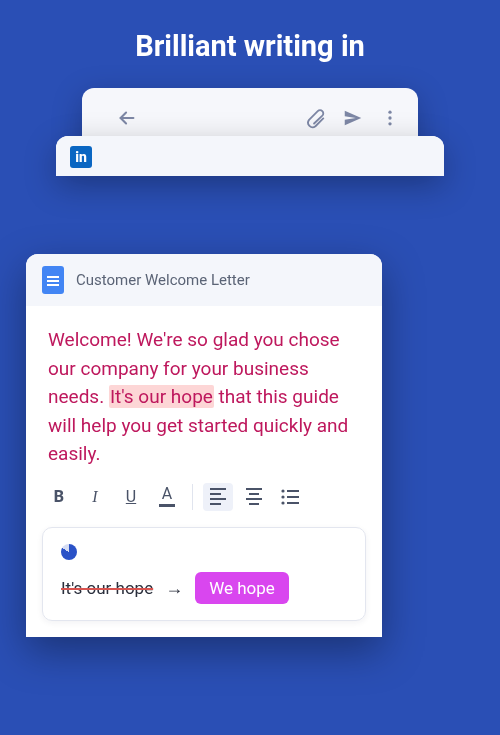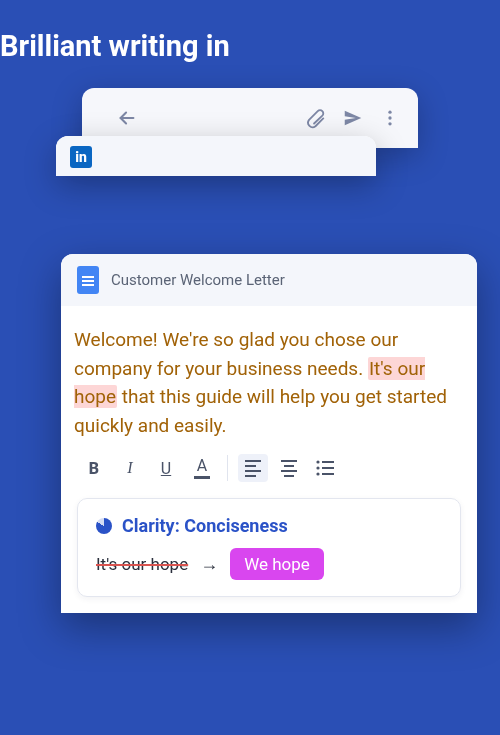--- a/index.html
+++ b/index.html
@@ -6,20 +6,21 @@
     body {
       font-family: -apple-system, BlinkMacSystemFont, "Segoe UI", Roboto, Helvetica, Arial, sans-serif;
       background: #2a4fb5;
       width: 500px;
       height: 735px;
       overflow: hidden;
       position: relative;
     }
     .headline {
       color: white;
+      text-align: center;
       font-size: 29px;
       font-weight: 700;
       line-height: 1.25;
       padding-top: 28px;
     }
     .stack {
       position: relative;
       margin-top: 24px;
       width: 100%;
       height: 600px;
@@ -40,21 +41,21 @@
       color: #7d87a5;
     }
     .card-mail .spacer { flex: 1; }
     .mail-icon { margin-left: 16px; display: flex; align-items: center; }
 
     
     .card-li {
       position: absolute;
       top: 48px;
       left: 56px;
-      width: 320px;
+      width: 388px;
       background: #fff;
       border-radius: 12px 12px 0 0;
       box-shadow: 0 10px 32px rgba(0,0,0,0.28);
       overflow: hidden;
     }
     .li-header {
       background: #f4f6fb;
       padding: 10px 14px 8px;
     }
     .li-logo {
@@ -106,26 +107,25 @@
       background: #fdd6d6;
       border-radius: 2px;
       padding: 0 1px;
     }
 
     
     .card-doc {
       position: absolute;
       top: 166px;
       left: 26px;
-      width: 416px;
+      width: 356px;
       background: #fff;
       border-radius: 12px 12px 0 0;
       box-shadow: 0 14px 40px rgba(0,0,0,0.35);
       overflow: hidden;
-      margin-left: 35px;
     }
     .doc-header {
       background: #f4f6fb;
       display: flex;
       align-items: center;
       gap: 12px;
       padding: 12px 16px;
     }
     .docs-logo {
       width: 22px; height: 28px;
@@ -139,22 +139,22 @@
       left: 5px; top: 10px;
       width: 12px; height: 2px;
       background: white;
       box-shadow: 0 4px 0 white, 0 8px 0 white;
     }
     .doc-title {
       color: #5b6476;
       font-size: 15px;
     }
     .doc-body {
-      padding: 20px 13px 8px;
-      color: #a16207;
+      padding: 20px 22px 8px;
+      color: #be185d;
       font-size: 19px;
       line-height: 1.5;
     }
     .toolbar {
       display: flex;
       align-items: center;
       gap: 6px;
       padding: 6px 18px 16px;
       color: #4a5368;
     }
@@ -321,21 +321,20 @@
             <rect x="6" y="7" width="12" height="2"></rect>
             <circle cx="2" cy="14" r="1.6"></circle>
             <rect x="6" y="13" width="12" height="2"></rect>
           </svg>
       </div>
     </div>
 
     <div class="suggestion">
       <div class="sug-title">
         <span class="sug-icon"></span>
-        <span>Clarity: Conciseness</span>
       </div>
       <div class="sug-change">
         <span class="strike">It's our hope</span>
         <span class="arrow">→</span>
         <span class="pill">We hope</span>
       </div>
     </div>
   </div>
 
 </div>

